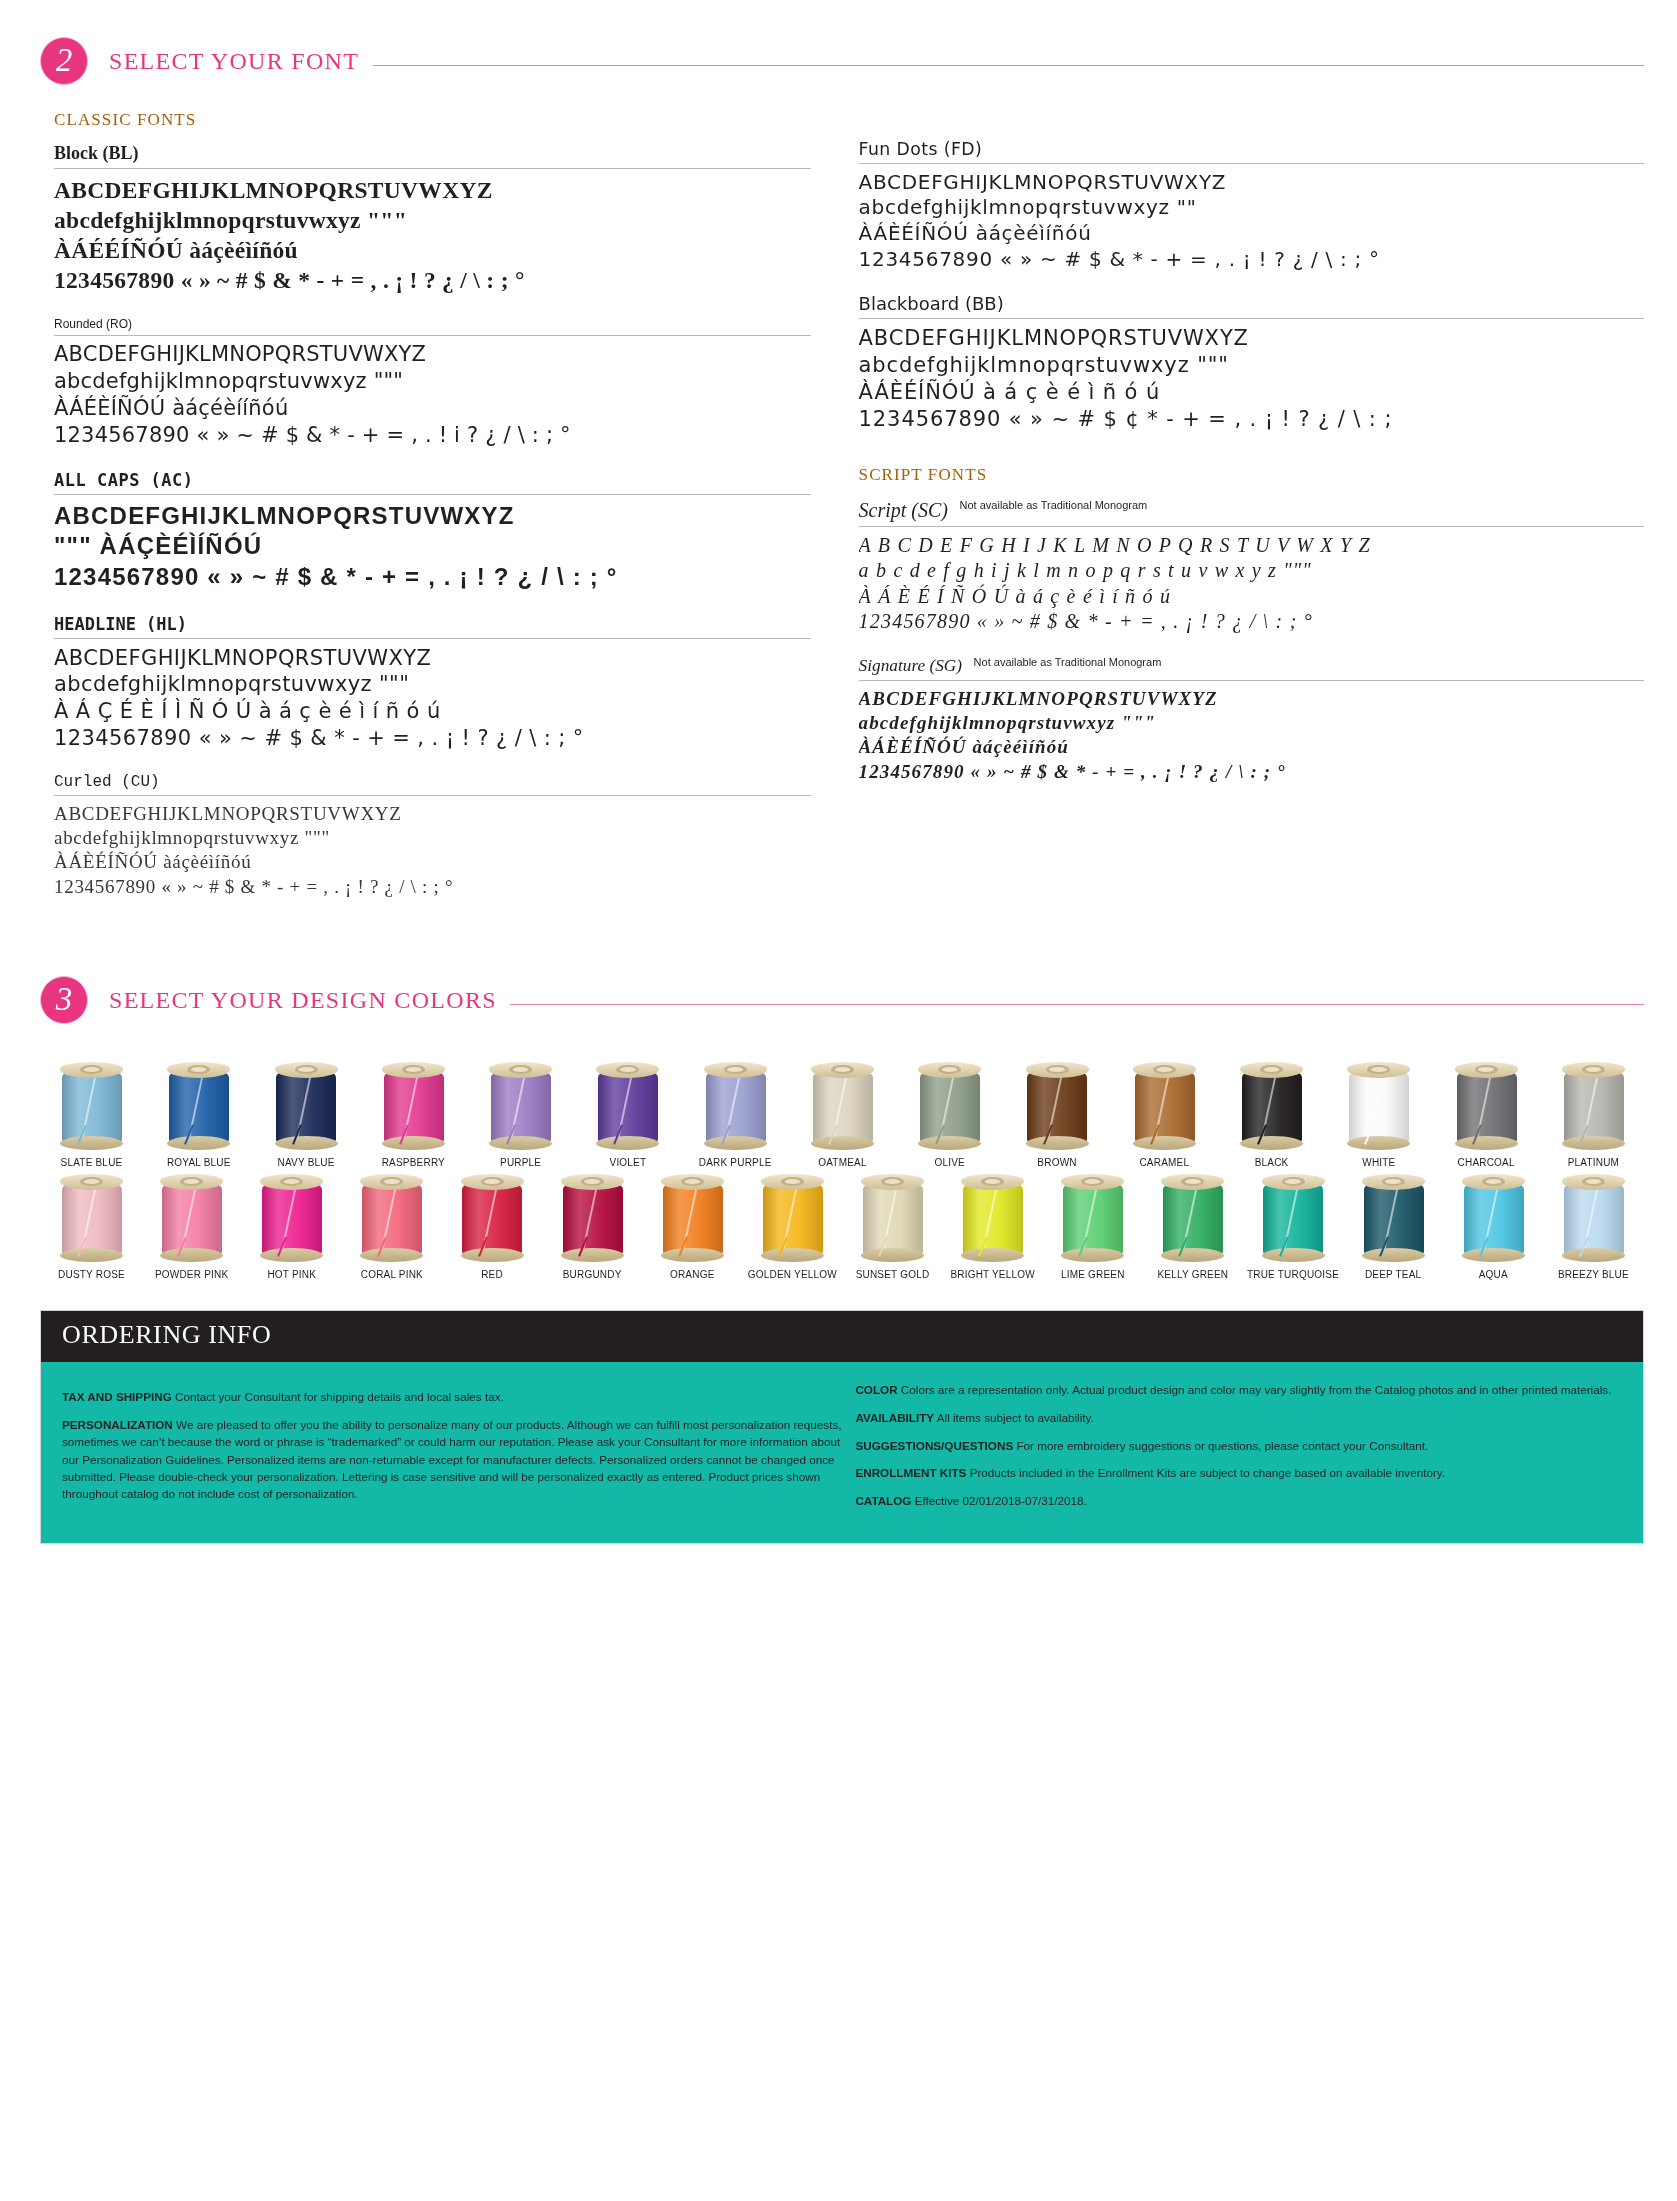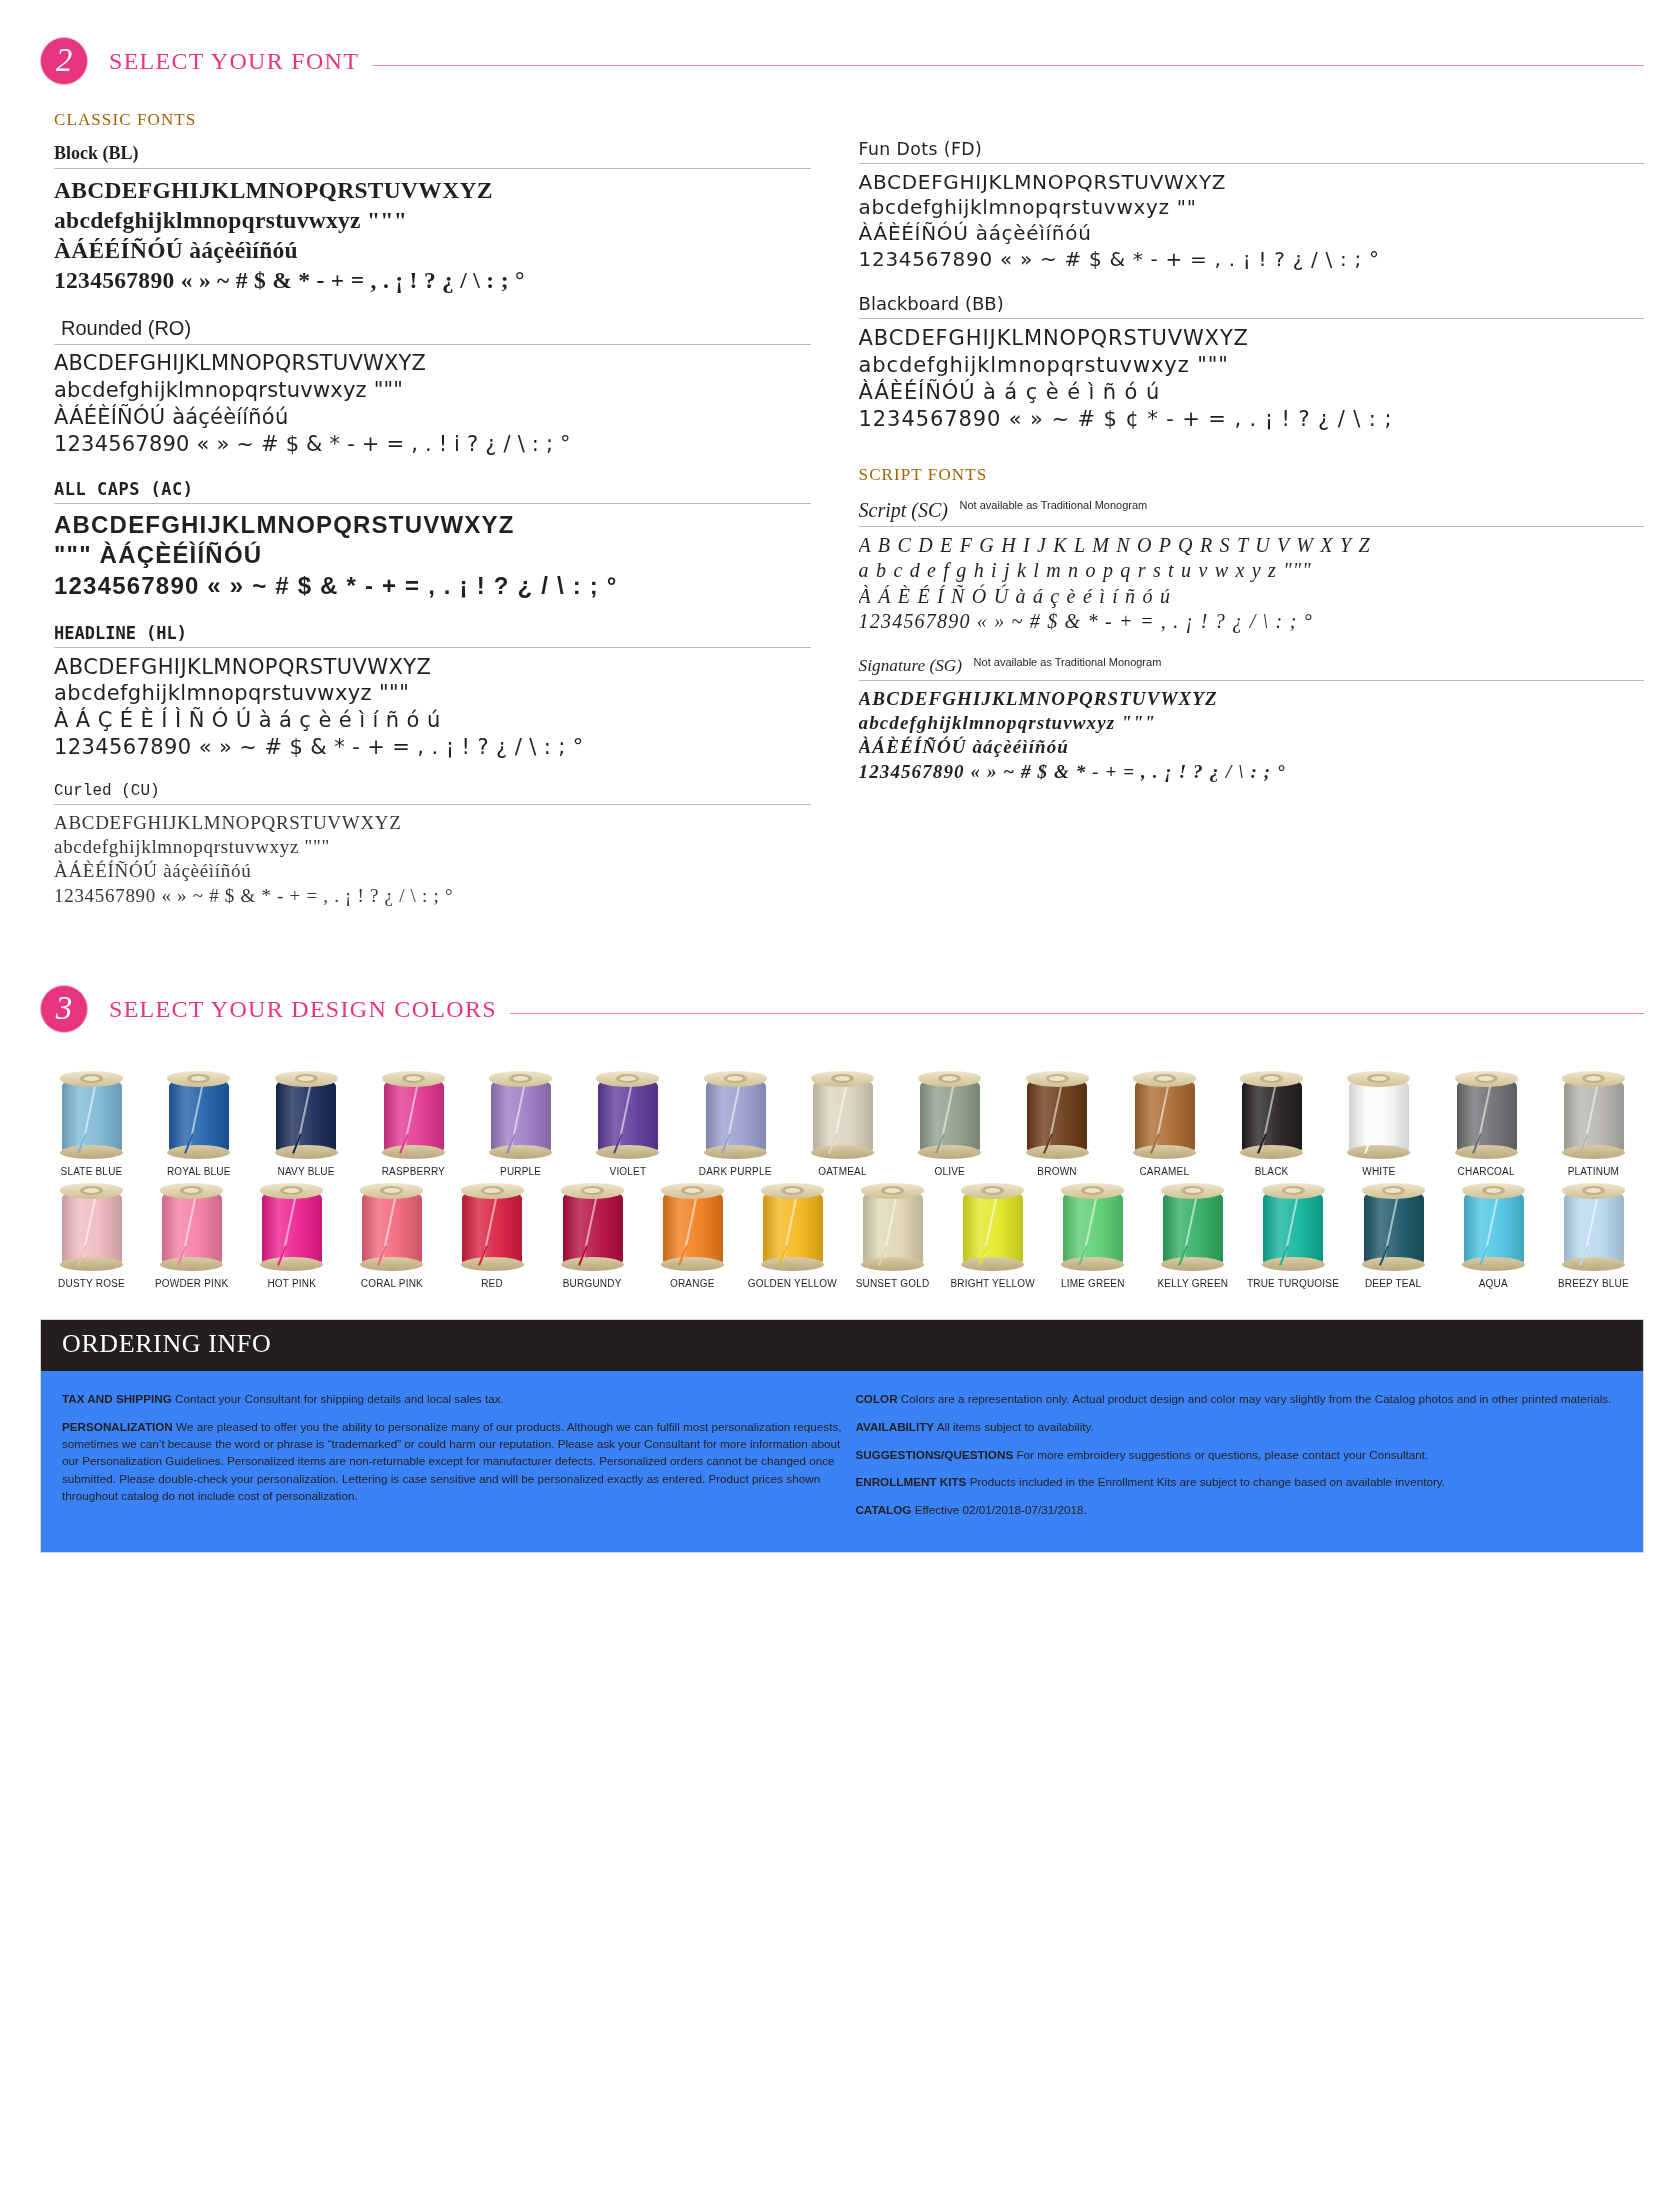--- a/index.html
+++ b/index.html
@@ -91,21 +91,21 @@
     color: #231f20;
     white-space: nowrap;
     line-height: 1.28;
     overflow: hidden;
   }
 
   
   .f-block .font-name { font-family: "Liberation Serif", serif; font-weight: bold; font-size: 18px; }
   .f-block .spec-line { font-family: "Liberation Serif", serif; font-weight: bold; font-size: 23.5px; letter-spacing: 0.3px; }
 
-  .f-rounded .font-name { font-family: "Liberation Sans", sans-serif; font-size: 20px; margin-left: 7px; }
+  .f-rounded .font-name { font-family: "Liberation Sans", sans-serif; font-size: 12px; }
   .f-rounded .spec-line { font-family: "DejaVu Sans", sans-serif; font-size: 21px; letter-spacing: 0.2px; }
 
   .f-allcaps .font-name { font-family: "DejaVu Sans Mono", monospace; font-weight: bold; font-size: 17px; letter-spacing: 0.5px; }
   .f-allcaps .spec-line { font-family: "Liberation Sans", sans-serif; font-weight: bold; font-size: 24px; letter-spacing: 1.2px; }
 
   .f-headline .font-name { font-family: "DejaVu Sans Mono", monospace; font-weight: bold; font-size: 17px; }
   .f-headline .spec-line { font-family: "DejaVu Sans", sans-serif; font-size: 21px; letter-spacing: 0.4px; }
 
   .f-curled .font-name { font-family: Liberation Mono, monospace; font-size: 16px; }
   .f-curled .spec-line { font-family: "Liberation Serif", serif; font-size: 19px; letter-spacing: 0.7px; color: #3a3638; }
@@ -200,23 +200,24 @@
   }
   .ordering-head {
     background: #231f20;
     color: #ffffff;
     font-family: "Liberation Serif", serif;
     font-size: 26px;
     letter-spacing: 0.6px;
     padding: 9.6px 21px 11.5px 21px;
   }
   .ordering-body {
-    background: #3b82f6;
+    background: #14b8a6;
     display: flex;
     padding: 19px 21px 23px 21px;
+    align-items: center;
   }
   .ord-col { width: 50%; }
   .ord-col.right { padding-left: 13.4px; }
   .ord-p {
     font-family: "Liberation Sans", sans-serif;
     font-size: 11.7px;
     line-height: 1.48;
     color: #231f20;
     margin-bottom: 10.6px;
     text-align: left;

